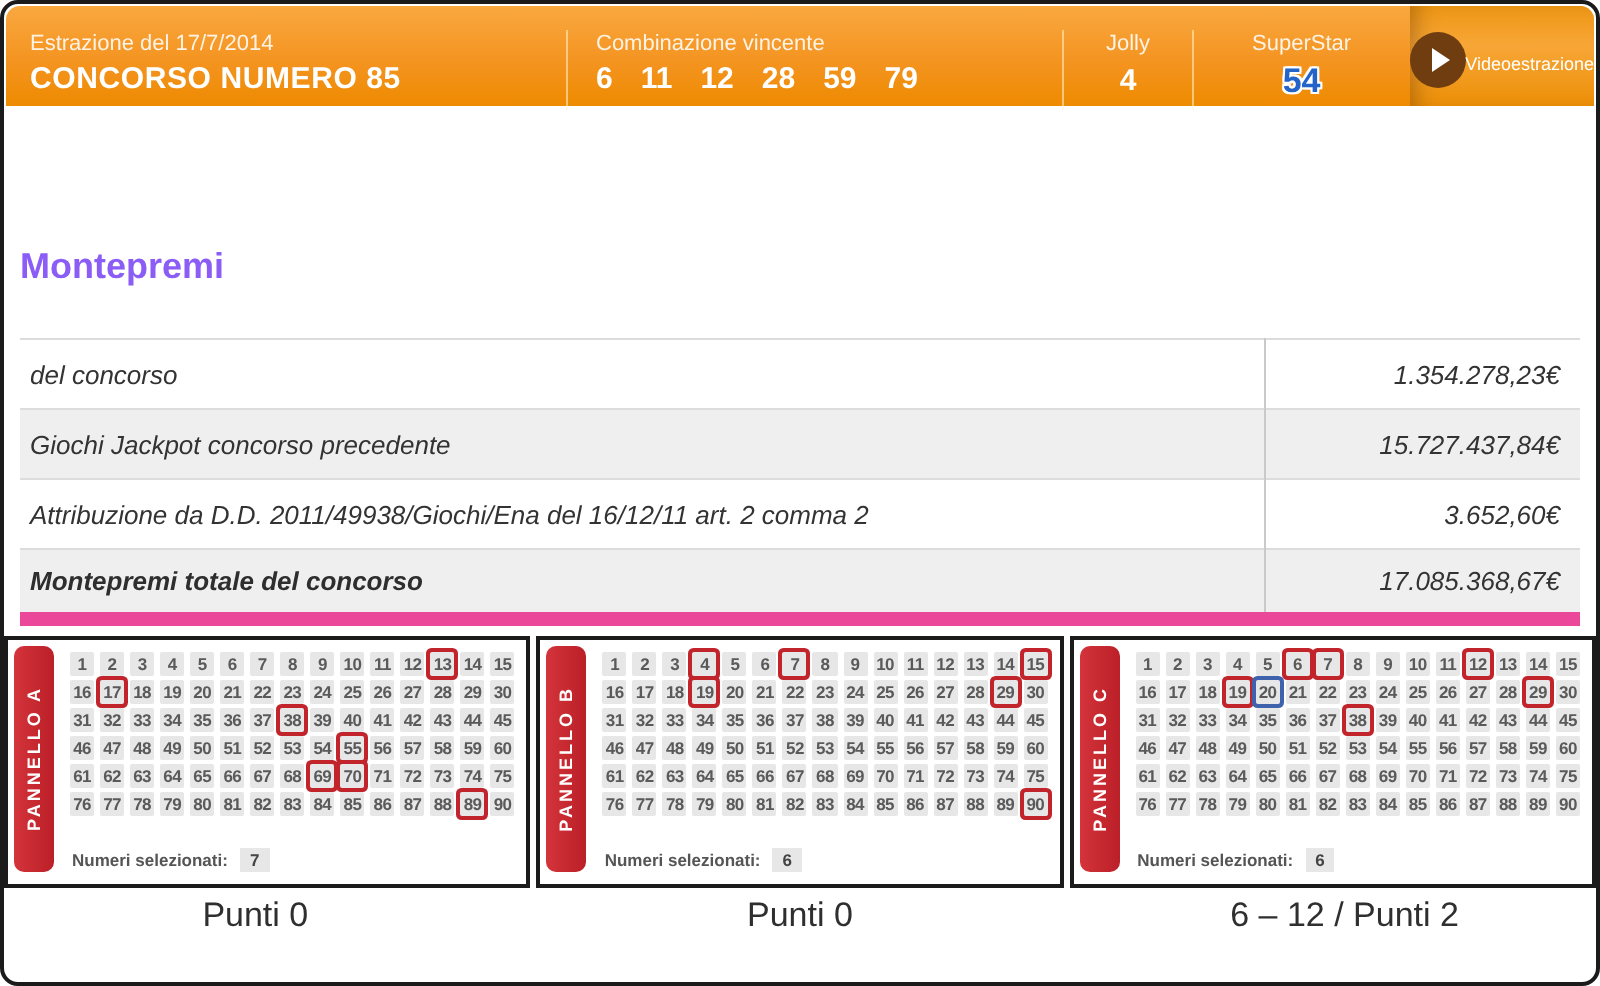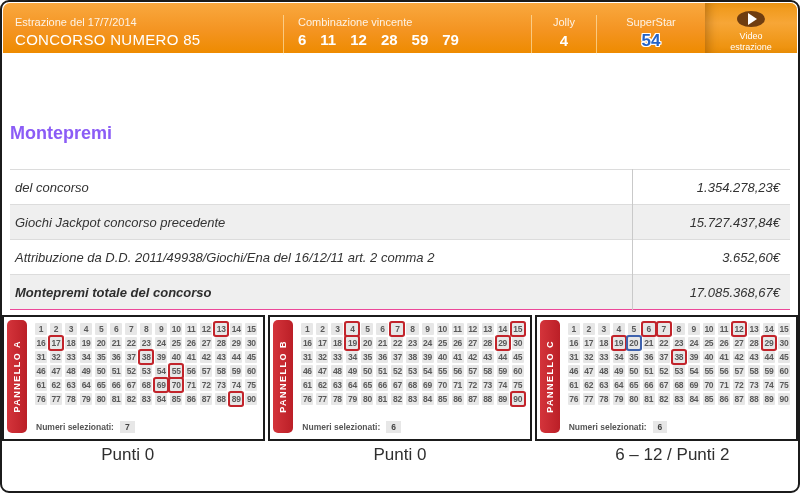--- a/index.html
+++ b/index.html
@@ -14,56 +14,56 @@
 
   
   .hdr {
     height:50px; margin:1px 1px 0 1px;
     border-radius:7px 7px 0 0;
     background:linear-gradient(180deg,#f9a83f 0%,#f49421 55%,#ee8b00 100%);
     display:flex; position:relative; color:#fff;
   }
   .hdr-left { flex:0 0 280px; padding:13px 0 0 12px; }
   .hdr-sublabel { font-size:11px; color:rgba(255,255,255,.88); margin-bottom:3px; }
-  .hdr-title { font-size:15px; font-weight:normal; letter-spacing:.3px; }
+  .hdr-title { font-size:15px; font-weight:bold; letter-spacing:.3px; }
   .hdr-sep { flex:0 0 1px; height:40px; margin-top:12px; background:rgba(255,245,210,.55); }
   .hdr-combo { flex:0 0 247px; padding:13px 0 0 14px; }
   .wnums { display:flex; gap:14px; margin-top:3px; }
   .wnum { font-size:15px; font-weight:bold; }
   .hdr-jolly { flex:0 0 64px; text-align:center; padding-top:13px; }
   .hdr-val { font-size:15px; font-weight:bold; margin-top:4px; }
   .hdr-superstar { flex:1; text-align:center; padding-top:13px; }
   .ss-val {
     font-size:17px; font-weight:bold; margin-top:2px; color:#2463c7;
     text-shadow:-1px -1px 0 #fff,1px -1px 0 #fff,-1px 1px 0 #fff,1px 1px 0 #fff,
                  0 -1px 0 #fff,0 1px 0 #fff,-1px 0 0 #fff,1px 0 0 #fff;
   }
   .video-btn {
     flex:0 0 92px; height:100%; border-radius:0 7px 0 0; cursor:pointer;
     background:linear-gradient(180deg,#ee9715 0%,#f7a637 40%,#ec8f07 100%);
     box-shadow:inset 10px 0 12px -8px rgba(100,50,0,.45);
-    display:flex; flex-direction:column; align-items:center; padding-top:8px;
+    display:flex; flex-direction:row; align-items:center; padding-top:8px;
   }
   .play-circle {
     width:28px; height:28px; border-radius:50%; background:#6f3d10;
     display:flex; align-items:center; justify-content:center; margin-bottom:4px;
   }
   .play-tri {
     width:0; height:0; margin-left:3px;
     border-top:6px solid transparent; border-bottom:6px solid transparent;
     border-left:9px solid #fff;
   }
   .video-line { font-size:9px; line-height:11px; color:#fff; }
 
   
   .montepremi { padding:0 8px; }
   .mp-title { margin-top:70px; font-size:18px; font-weight:bold; color:#8b5cf6; line-height:20px; }
   .mp-table { width:100%; border-collapse:collapse; margin-top:26px; font-size:13px; color:#333;font-style:italic; }
   .mp-table tr { height:35px; border-top:1px solid #dcdcdc; }
-  .mp-table tr:last-child { border-bottom:1px solid #ec4899; }
+  .mp-table tr:last-child { border-bottom:7px solid #ec4899; }
   .mp-table tr.alt { background:#efefef; }
   .mp-table td.lbl { padding-left:5px; }
   .mp-table tr.bold td.lbl { font-weight:bold; color:#2e2e2e; }
   .mp-table td.val { width:158px; text-align:right; padding-right:10px; border-left:1px solid #c9c9c9; }
 
   
   .panels { display:flex; gap:3px; margin-top:5px; height:126px; }
   .panel { flex:1; border:2px solid #1b1b1b; background:#fff; position:relative; }
   .ribbon {
     position:absolute; left:3px; top:3px; width:20px; height:113px;

